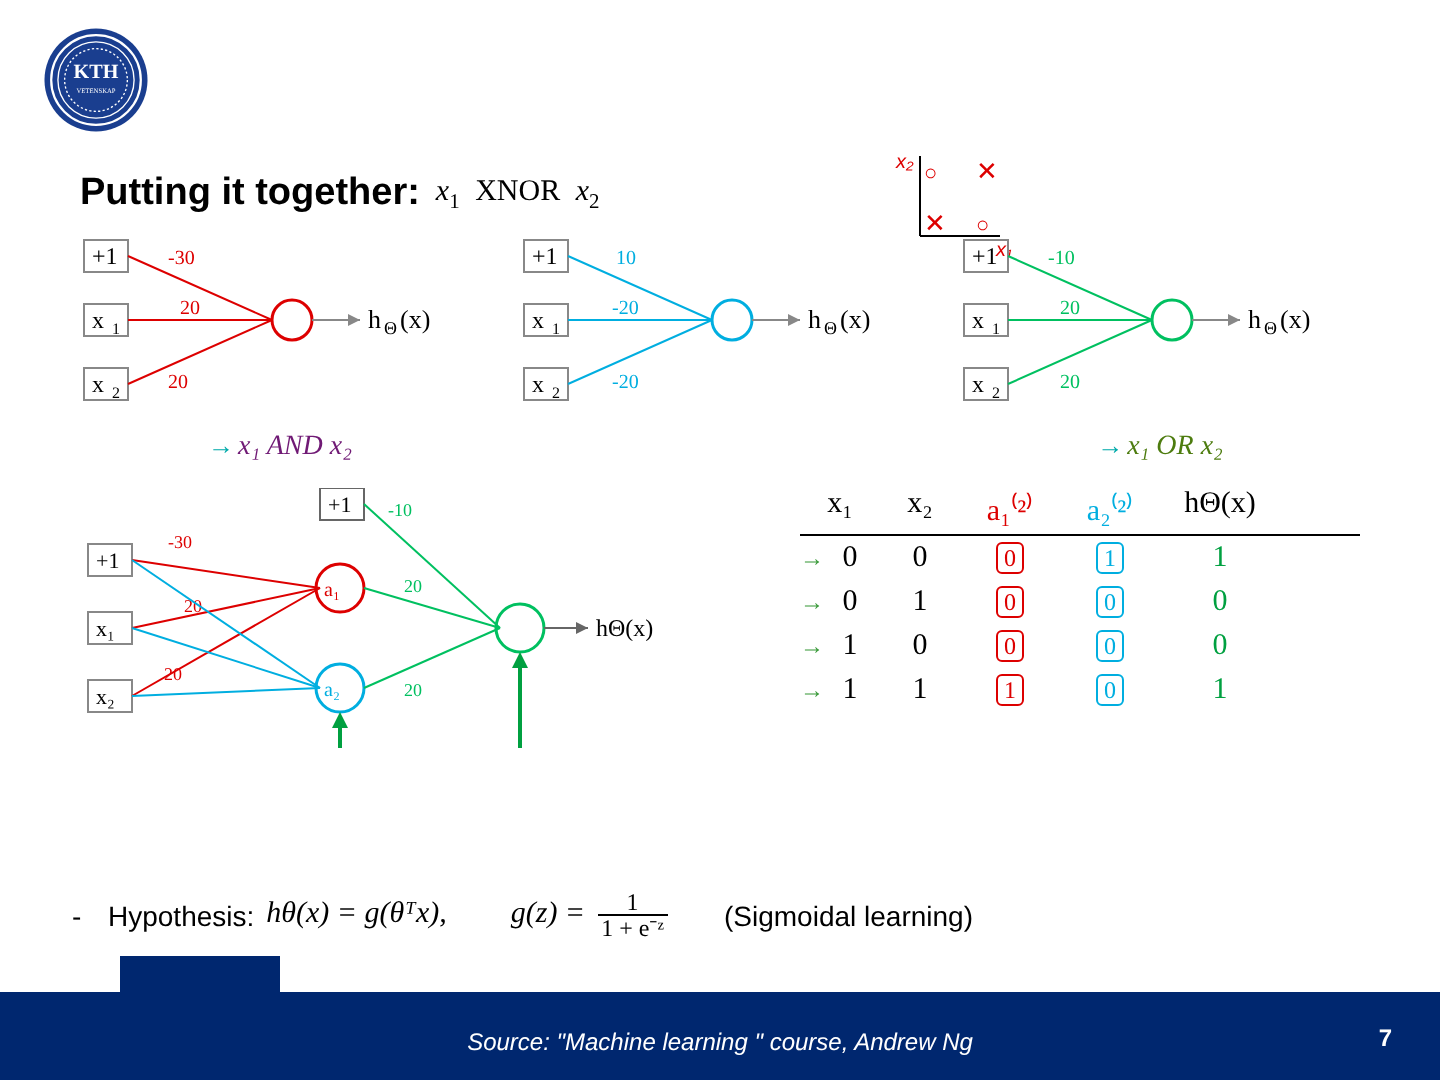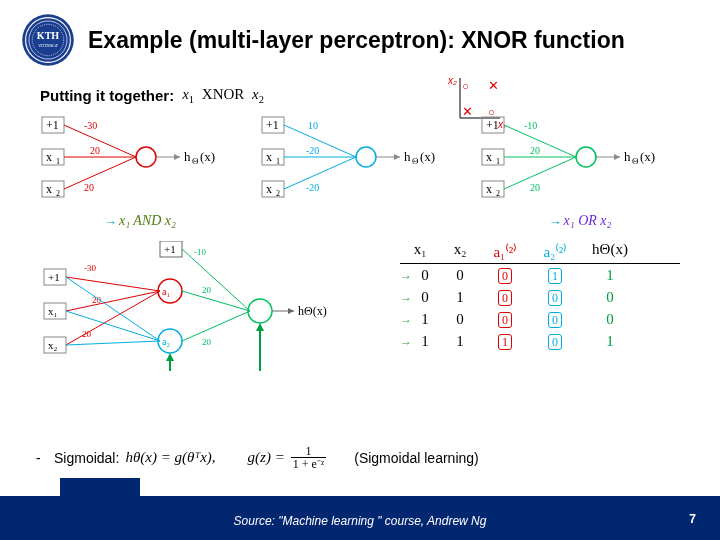--- a/index.html
+++ b/index.html
@@ -1,33 +1,33 @@
 <!DOCTYPE html>
 <html><head>
 <meta charset="utf-8">
 <style>
   * { box-sizing: border-box; margin: 0; padding: 0; }
   body { width: 720px; height: 540px; background: #fff; font-family: Arial, sans-serif; position: relative; overflow: hidden; }
   .slide { width: 100%; height: 100%; position: relative; }
-  .header { display: flex; align-items: center; padding: 12px 16px 8px 20px; gap: 12px; }
+  .header { display: flex; align-items: center; padding: 12px 16px 8px 20px; gap: 29px; }
   .logo { width: 56px; height: 56px; flex-shrink: 0; }
   .title { font-size: 23px; font-weight: bold; color: #000; }
   .content { position: relative; padding: 0 40px; height: 380px; }
   .subtitle-row { display:flex; align-items:center; gap:8px; margin: 10px 0 8px 0;}
-  .subtitle { font-size: 15px; font-weight: bold; }
+  .subtitle { font-size: 19px; font-weight: bold; }
   .math { font-family: "Times New Roman", serif; font-size: 15px; }
   .math .var { font-style: italic; }
   .small-axes { position:absolute; top:-14px; right:210px; }
   .nets-row { display:flex; justify-content:space-between; align-items:flex-start; margin-top:6px; }
   .net { width: 200px; position:relative; }
   .net svg { display:block; }
   .net-caption { text-align:center; margin-top:2px; }
-  .cap-and { color:#4d7c0f; font-family:"Times New Roman",serif; font-size:14px; font-style:italic;}
+  .cap-and { color:#701a75; font-family:"Times New Roman",serif; font-size:14px; font-style:italic;}
   .cap-notand { color:#00aee0; font-family:"Times New Roman",serif; font-size:14px;}
-  .cap-or { color:#6d28d9; font-family:"Times New Roman",serif; font-size:14px; font-style:italic;}
+  .cap-or { color:#4d7c0f; font-family:"Times New Roman",serif; font-size:14px; font-style:italic;}
   .arrow-prefix { color:#0aa; font-size:13px; margin-right:2px;}
   .lower { display:flex; justify-content:space-between; align-items:flex-start; margin-top:12px; }
   .sketch { width: 300px; height: 140px; }
   .truth { width: 280px; position:relative; }
   .truth-head { display:flex; font-family:"Times New Roman",serif; font-size:15px; border-bottom:1px solid #000; padding-bottom:2px;}
   .truth-head > div { text-align:center; }
   .col-x1 { width:40px; } .col-x2 { width:40px; } .col-a1 { width:50px; color:#d00; } .col-a2 { width:50px; color:#00aee0;} .col-h { width:60px; }
   .truth-rows { font-family:"Times New Roman",serif; font-size:15px; }
   .truth-row { display:flex; align-items:center; height:22px;}
   .truth-row > div { text-align:center; }
@@ -56,21 +56,20 @@
         <circle cx="50" cy="50" r="46" fill="#1a3e8f"></circle>
         <circle cx="50" cy="50" r="40" fill="none" stroke="#fff" stroke-width="2"></circle>
         <g stroke="#fff" stroke-width="1.2">
           <circle cx="50" cy="50" r="34" fill="none"></circle>
           <circle cx="50" cy="50" r="28" fill="none" stroke-dasharray="2 2"></circle>
         </g>
         <text x="50" y="48" text-anchor="middle" fill="#fff" font-size="18" font-weight="bold" font-family="serif">KTH</text>
         <text x="50" y="62" text-anchor="middle" fill="#fff" font-size="6" font-family="serif">VETENSKAP</text>
       </svg>
     </span>
-    <div class="title">Example (multi-layer perceptron): XNOR function</div>
   </div>
 
   <div class="content">
     <div class="subtitle-row">
       <span class="subtitle">Putting it together:</span>
       <span class="math">
         <span class="var">x</span><span class="sub">1</span>
         <span style="margin:8px 4px; font-style:normal;">XNOR</span>
         <span class="var">x</span><span class="sub">2</span>
       </span>
@@ -265,21 +264,21 @@
               <div class="col-a2"><span class="hand-cyan">0</span></div>
               <div class="col-h"><span class="hand-green">1</span></div>
             </div>
           </div>
       </div>
     </div>
   </div>
 
   <div class="hypo-row">
     <span class="dash">-</span>
-    <span style="font-weight:normal;">Sigmoidal:</span>
+    <span style="font-weight:normal;">Hypothesis:</span>
     <span class="math" style="font-style:italic;">hθ(x) = g(θᵀx),</span>
     <span style="width:20px;"></span>
     <span class="math" style="font-style:italic;">g(z) =</span>
     <span class="frac">
       <span class="num">1</span>
       <span class="den">1 + e⁻ᶻ</span>
     </span>
     <span style="width:16px;"></span>
     <span>(Sigmoidal learning)</span>
   </div>

